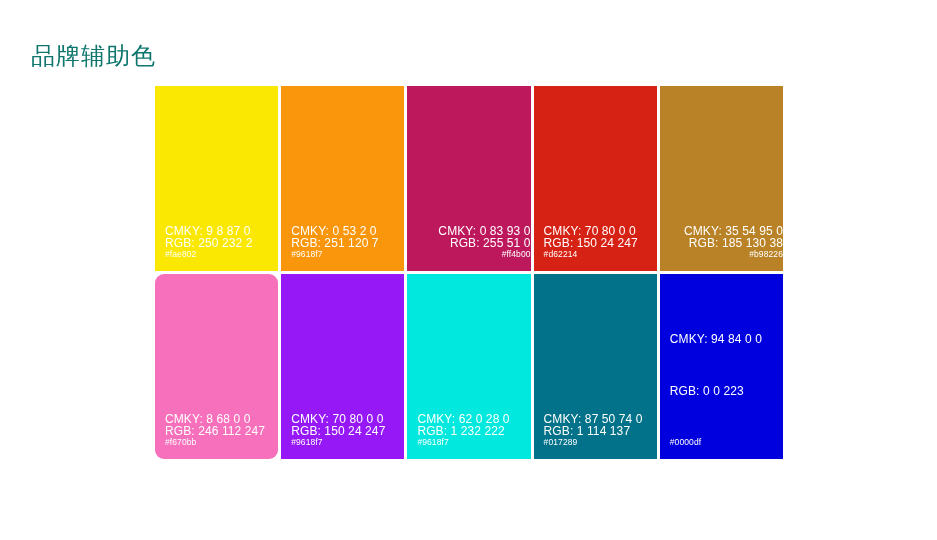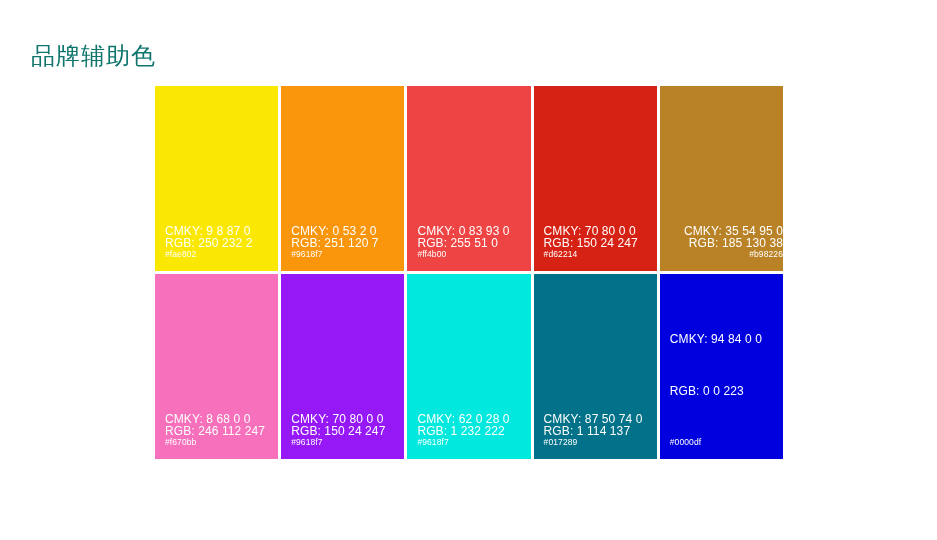--- a/index.html
+++ b/index.html
@@ -74,36 +74,36 @@
     <div class="swatch" style="background-color: rgb(250, 232, 2);">
       <div class="swatch-specs">CMKY: 9 8 87 0</div>
       <div class="swatch-specs">RGB: 250 232 2</div>
       <div class="swatch-hex">#fae802</div>
     </div>
     <div class="swatch" style="background-color: rgb(249, 150, 11);">
       <div class="swatch-specs">CMKY: 0 53 2 0</div>
       <div class="swatch-specs">RGB: 251 120 7</div>
       <div class="swatch-hex">#9618f7</div>
     </div>
-    <div class="swatch" style="background-color: #ef4444;">
+    <div class="swatch" style="background-color: #be185d; align-items: flex-end;">
       <div class="swatch-specs">CMKY: 0 83 93 0</div>
       <div class="swatch-specs">RGB: 255 51 0</div>
       <div class="swatch-hex">#ff4b00</div>
     </div>
     <div class="swatch" style="background-color: rgb(214, 34, 20);">
       <div class="swatch-specs">CMKY: 70 80 0 0</div>
       <div class="swatch-specs">RGB: 150 24 247</div>
       <div class="swatch-hex">#d62214</div>
     </div>
     <div class="swatch" style="background-color: rgb(185, 130, 38); align-items: flex-end;">
       <div class="swatch-specs">CMKY: 35 54 95 0</div>
       <div class="swatch-specs">RGB: 185 130 38</div>
       <div class="swatch-hex">#b98226</div>
     </div>
-    <div class="swatch" style="background-color: rgb(246, 112, 187);">
+    <div class="swatch" style="background-color: rgb(246, 112, 187); border-radius: 9px;">
       <div class="swatch-specs">CMKY: 8 68 0 0</div>
       <div class="swatch-specs">RGB: 246 112 247</div>
       <div class="swatch-hex">#f670bb</div>
     </div>
     <div class="swatch" style="background-color: rgb(150, 24, 247);">
       <div class="swatch-specs">CMKY: 70 80 0 0</div>
       <div class="swatch-specs">RGB: 150 24 247</div>
       <div class="swatch-hex">#9618f7</div>
     </div>
     <div class="swatch" style="background-color: rgb(1, 232, 222);">

